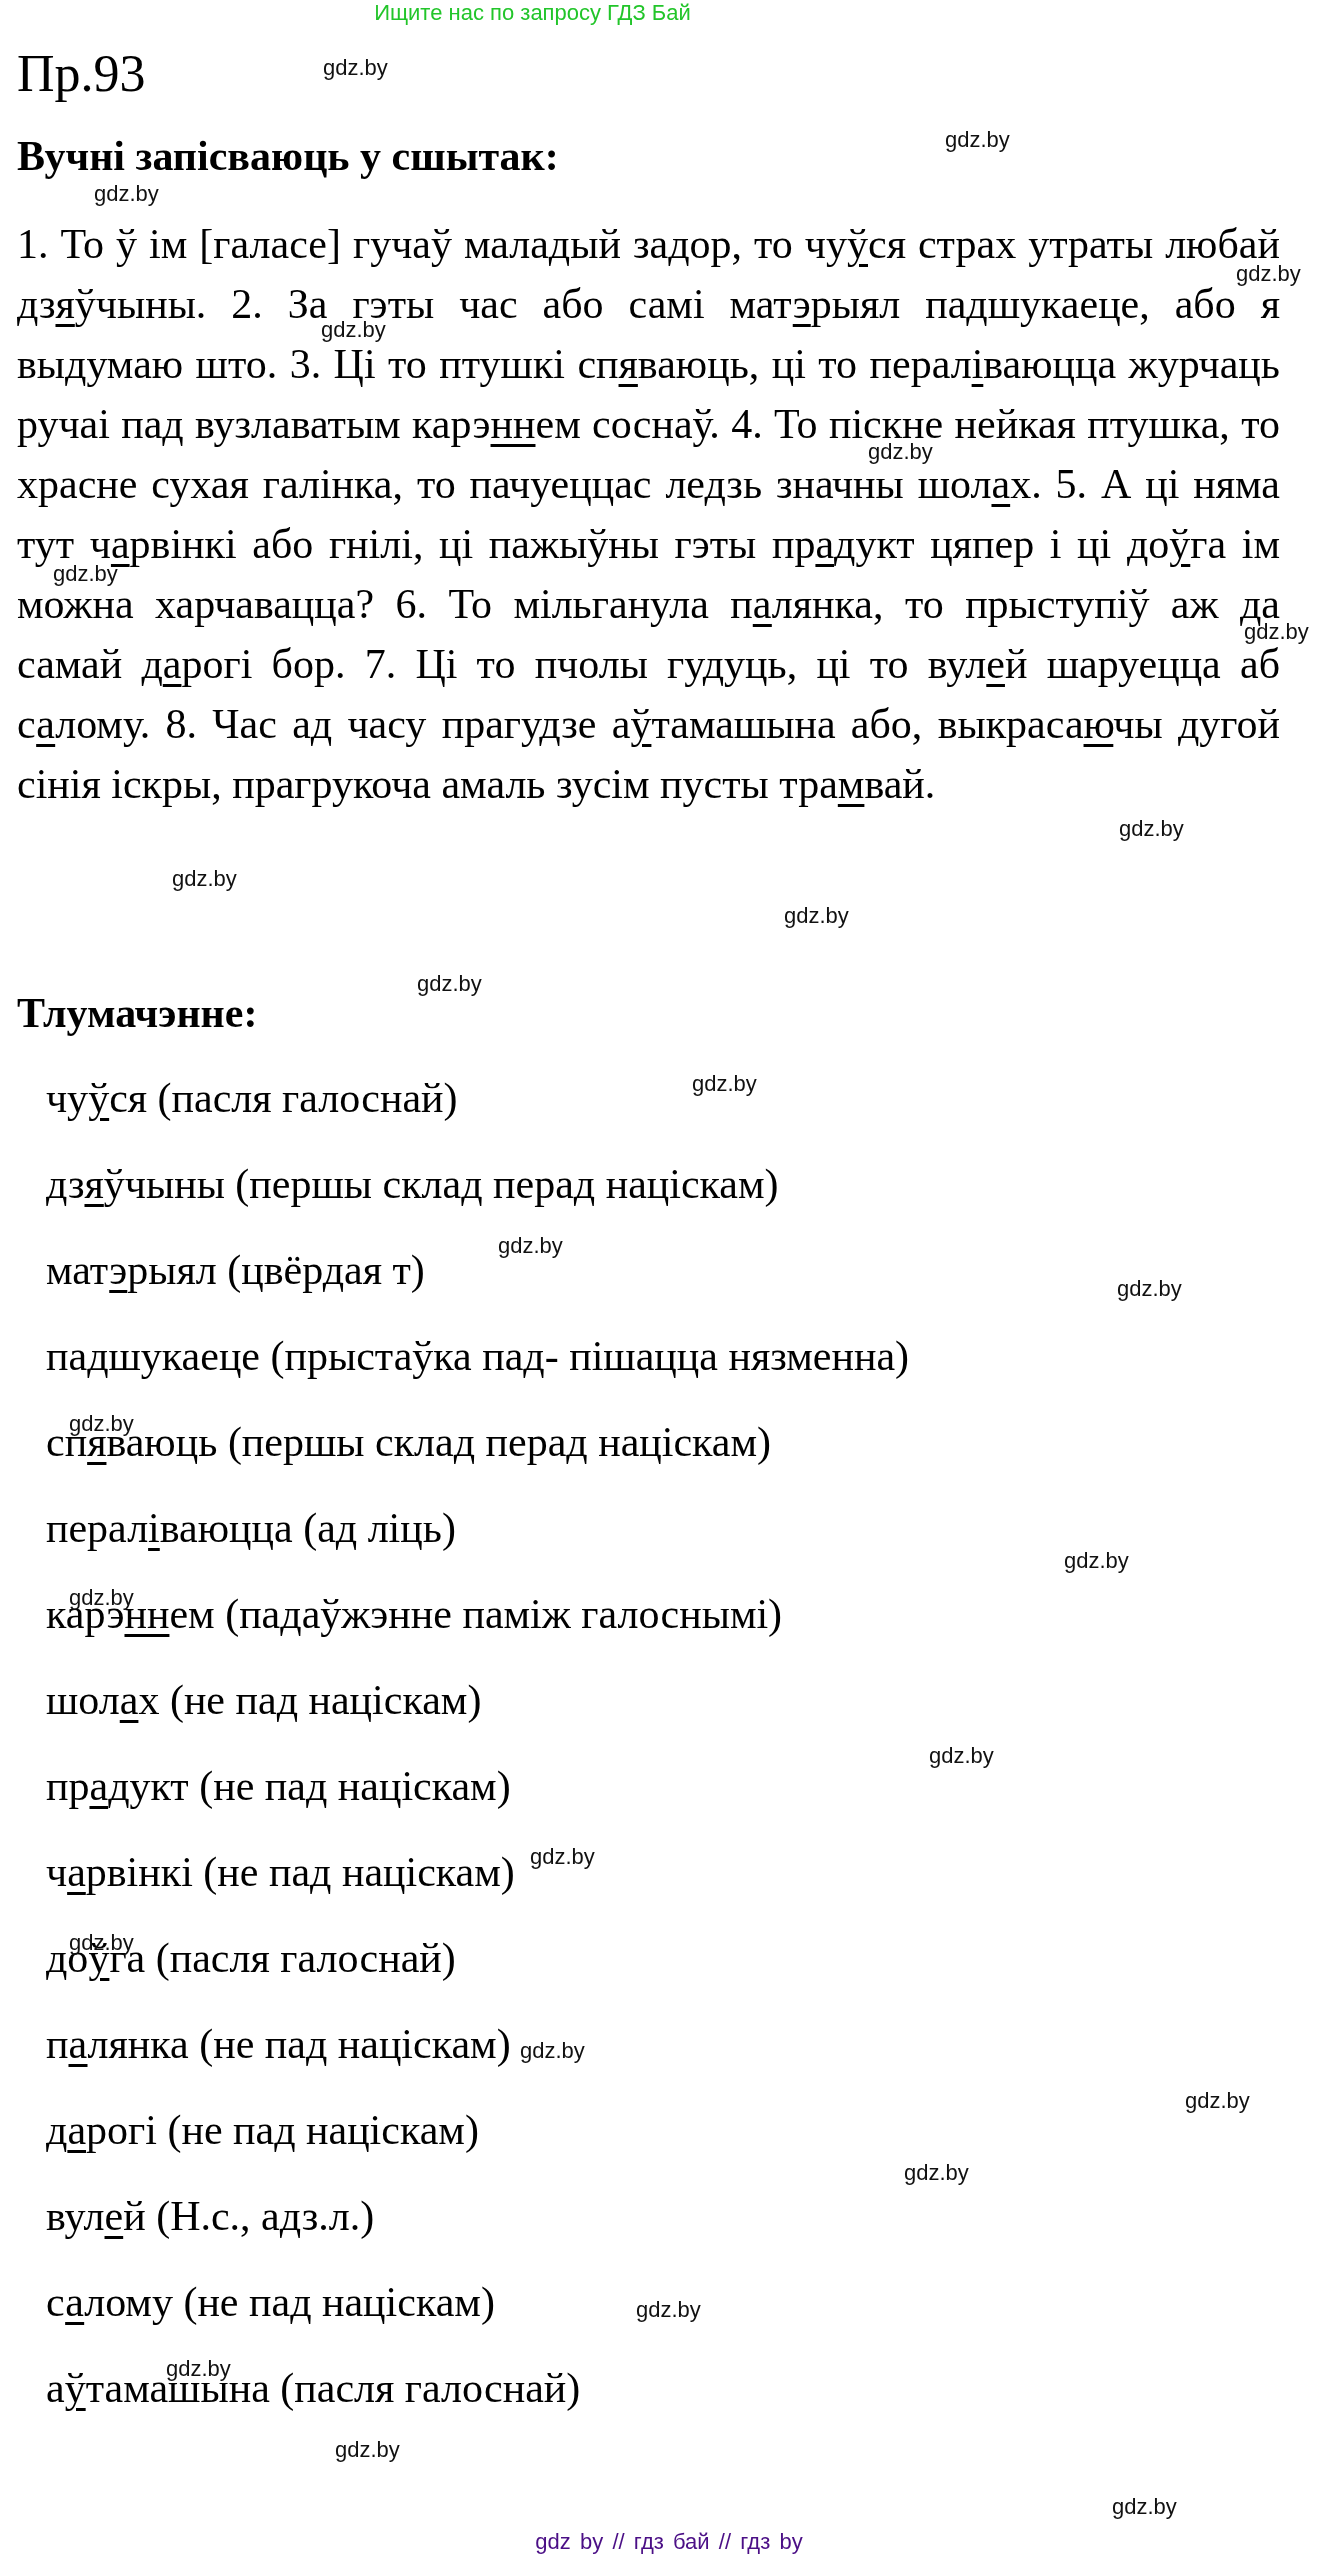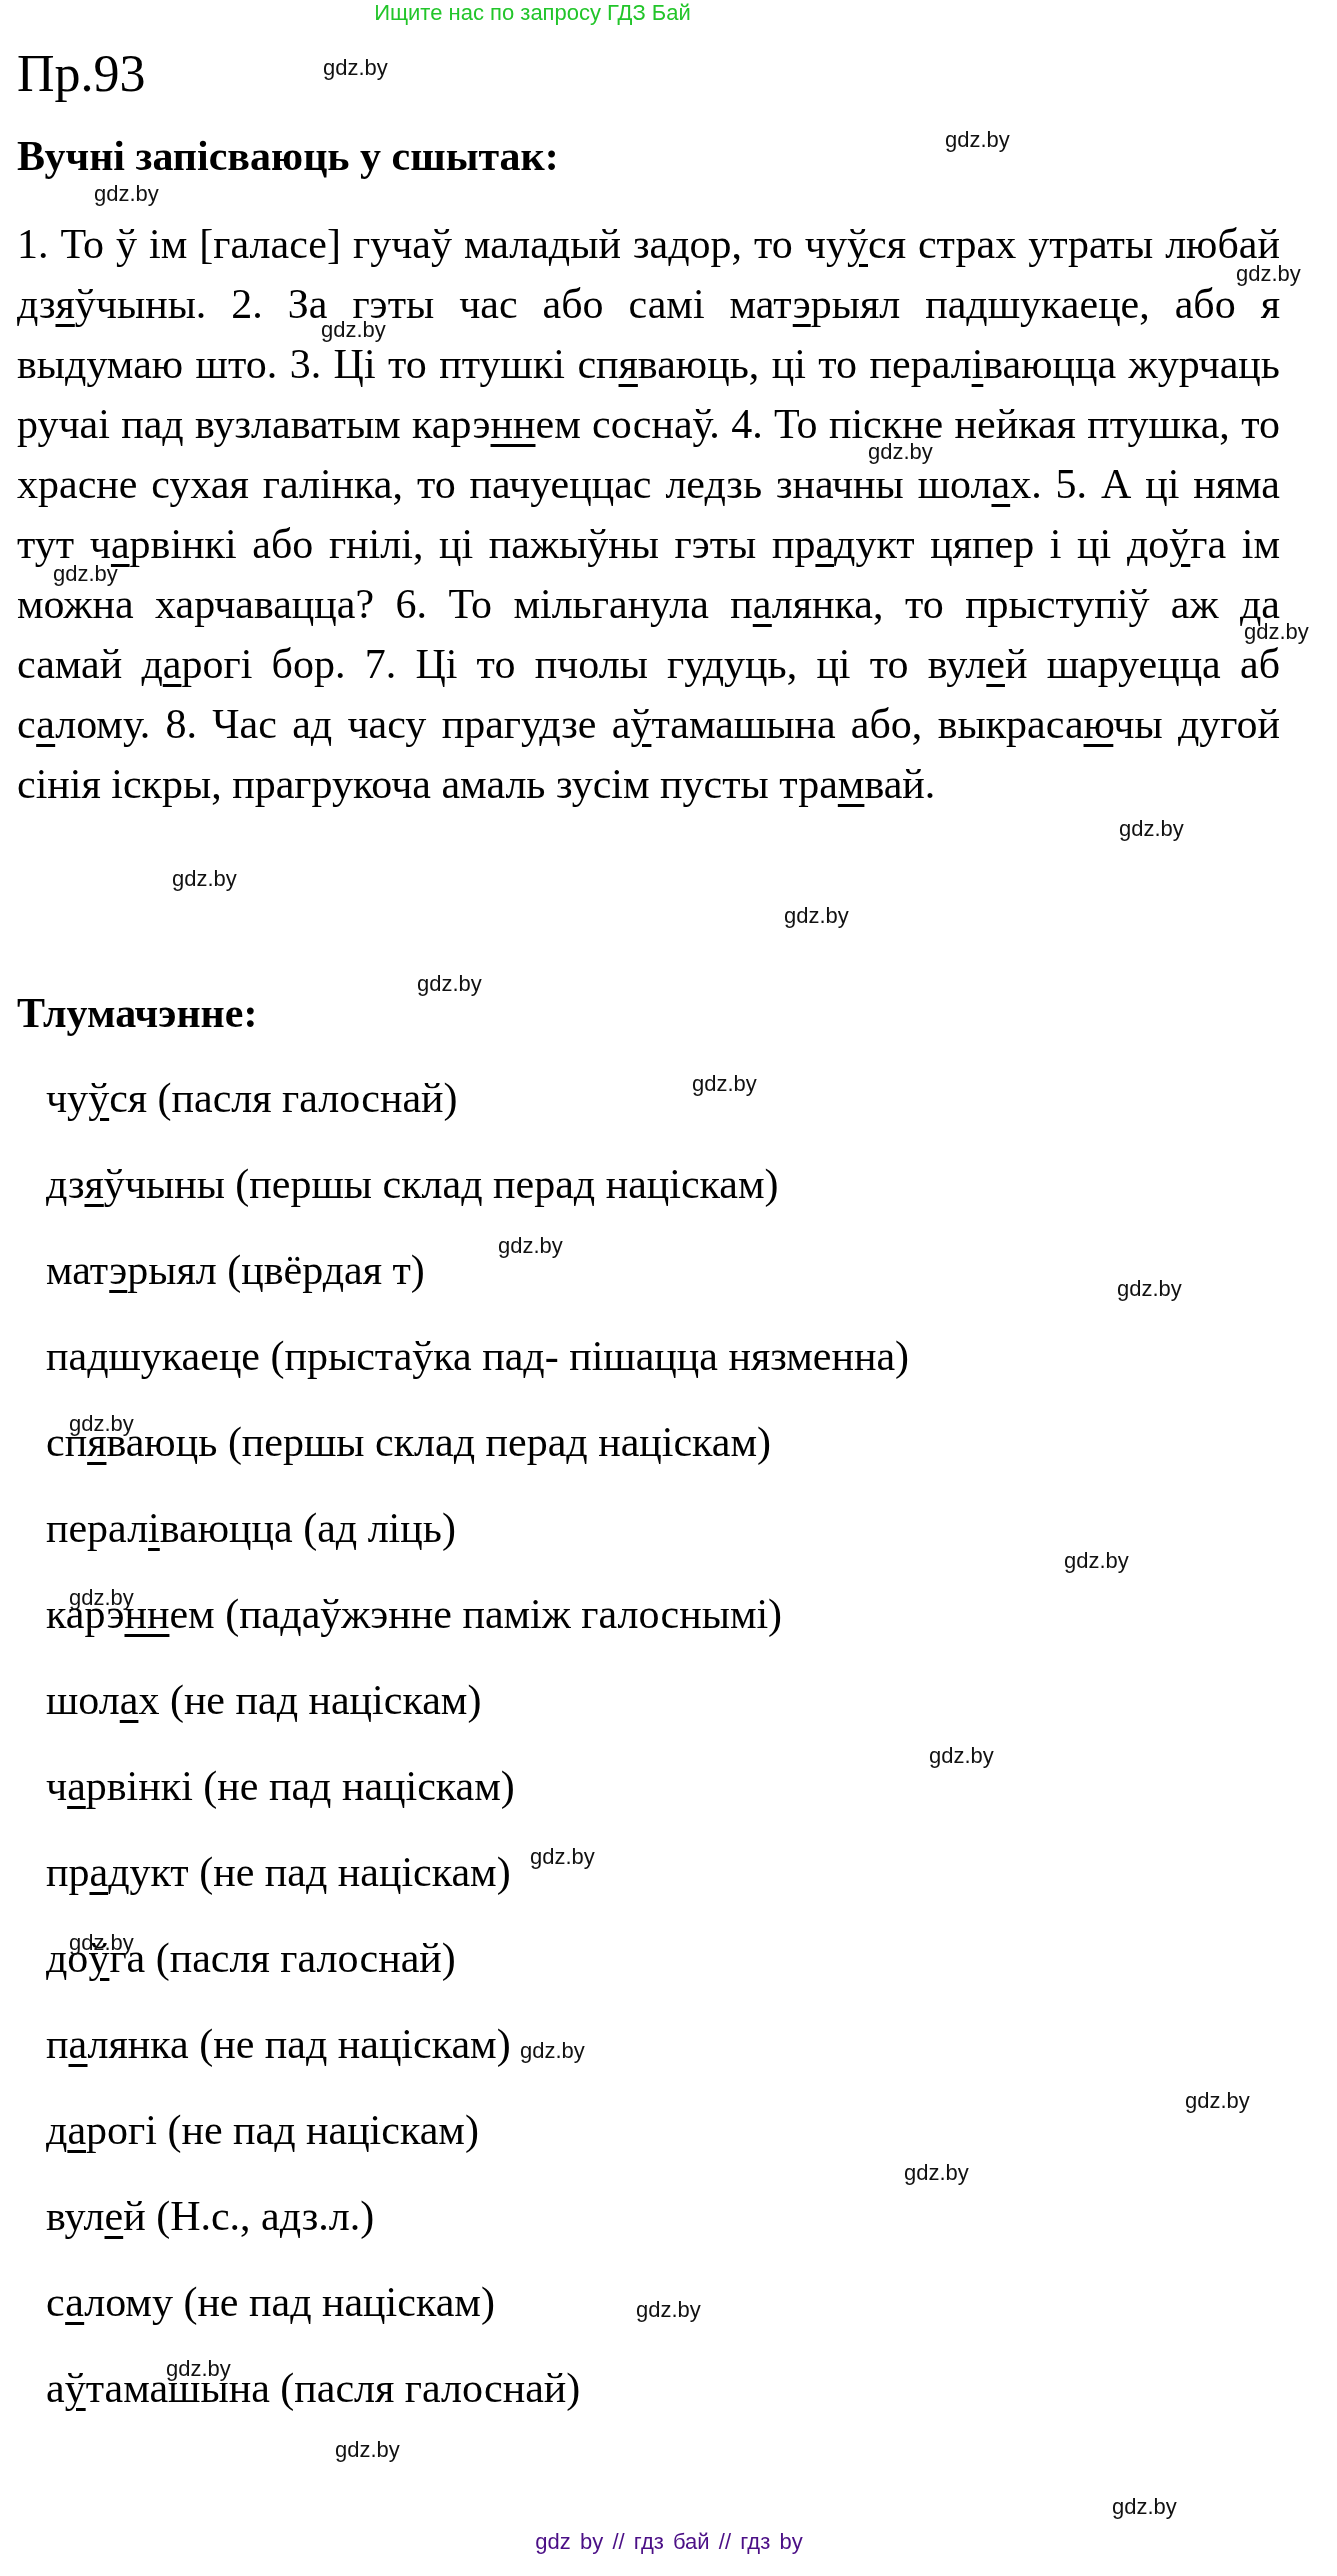--- a/index.html
+++ b/index.html
@@ -96,22 +96,22 @@
 
 <div class="explain-list" id="explain">
     <div class="explain-item"><span>чу</span><span class="u">ў</span><span>ся (пасля галоснай)</span></div>
     <div class="explain-item"><span>дз</span><span class="u">я</span><span>ўчыны (першы склад перад націскам)</span></div>
     <div class="explain-item"><span>мат</span><span class="u">э</span><span>рыял (цвёрдая т)</span></div>
     <div class="explain-item"><span>па</span><span class="u">д</span><span>шукаеце (прыстаўка пад- пішацца нязменна)</span></div>
     <div class="explain-item"><span>сп</span><span class="u">я</span><span>ваюць (першы склад перад націскам)</span></div>
     <div class="explain-item"><span>перал</span><span class="u">і</span><span>ваюцца (ад ліць)</span></div>
     <div class="explain-item"><span>карэ</span><span class="u">нн</span><span>ем (падаўжэнне паміж галоснымі)</span></div>
     <div class="explain-item"><span>шол</span><span class="u">а</span><span>х (не пад націскам)</span></div>
+    <div class="explain-item"><span>пр</span><span class="u">а</span><span>дукт (не пад націскам)</span></div>
     <div class="explain-item"><span>ч</span><span class="u">а</span><span>рвінкі (не пад націскам)</span></div>
-    <div class="explain-item"><span>пр</span><span class="u">а</span><span>дукт (не пад націскам)</span></div>
     <div class="explain-item"><span>до</span><span class="u">ў</span><span>га (пасля галоснай)</span></div>
     <div class="explain-item"><span>п</span><span class="u">а</span><span>лянка (не пад націскам)</span></div>
     <div class="explain-item"><span>д</span><span class="u">а</span><span>рогі (не пад націскам)</span></div>
     <div class="explain-item"><span>вул</span><span class="u">е</span><span>й (Н.с., адз.л.)</span></div>
     <div class="explain-item"><span>с</span><span class="u">а</span><span>лому (не пад націскам)</span></div>
     <div class="explain-item"><span>а</span><span class="u">ў</span><span>тамашына (пасля галоснай)</span></div>
   </div>
 
 <div id="watermarks">
     <div class="wm" style="left: 323px; top: 56px;">gdz.by</div>

